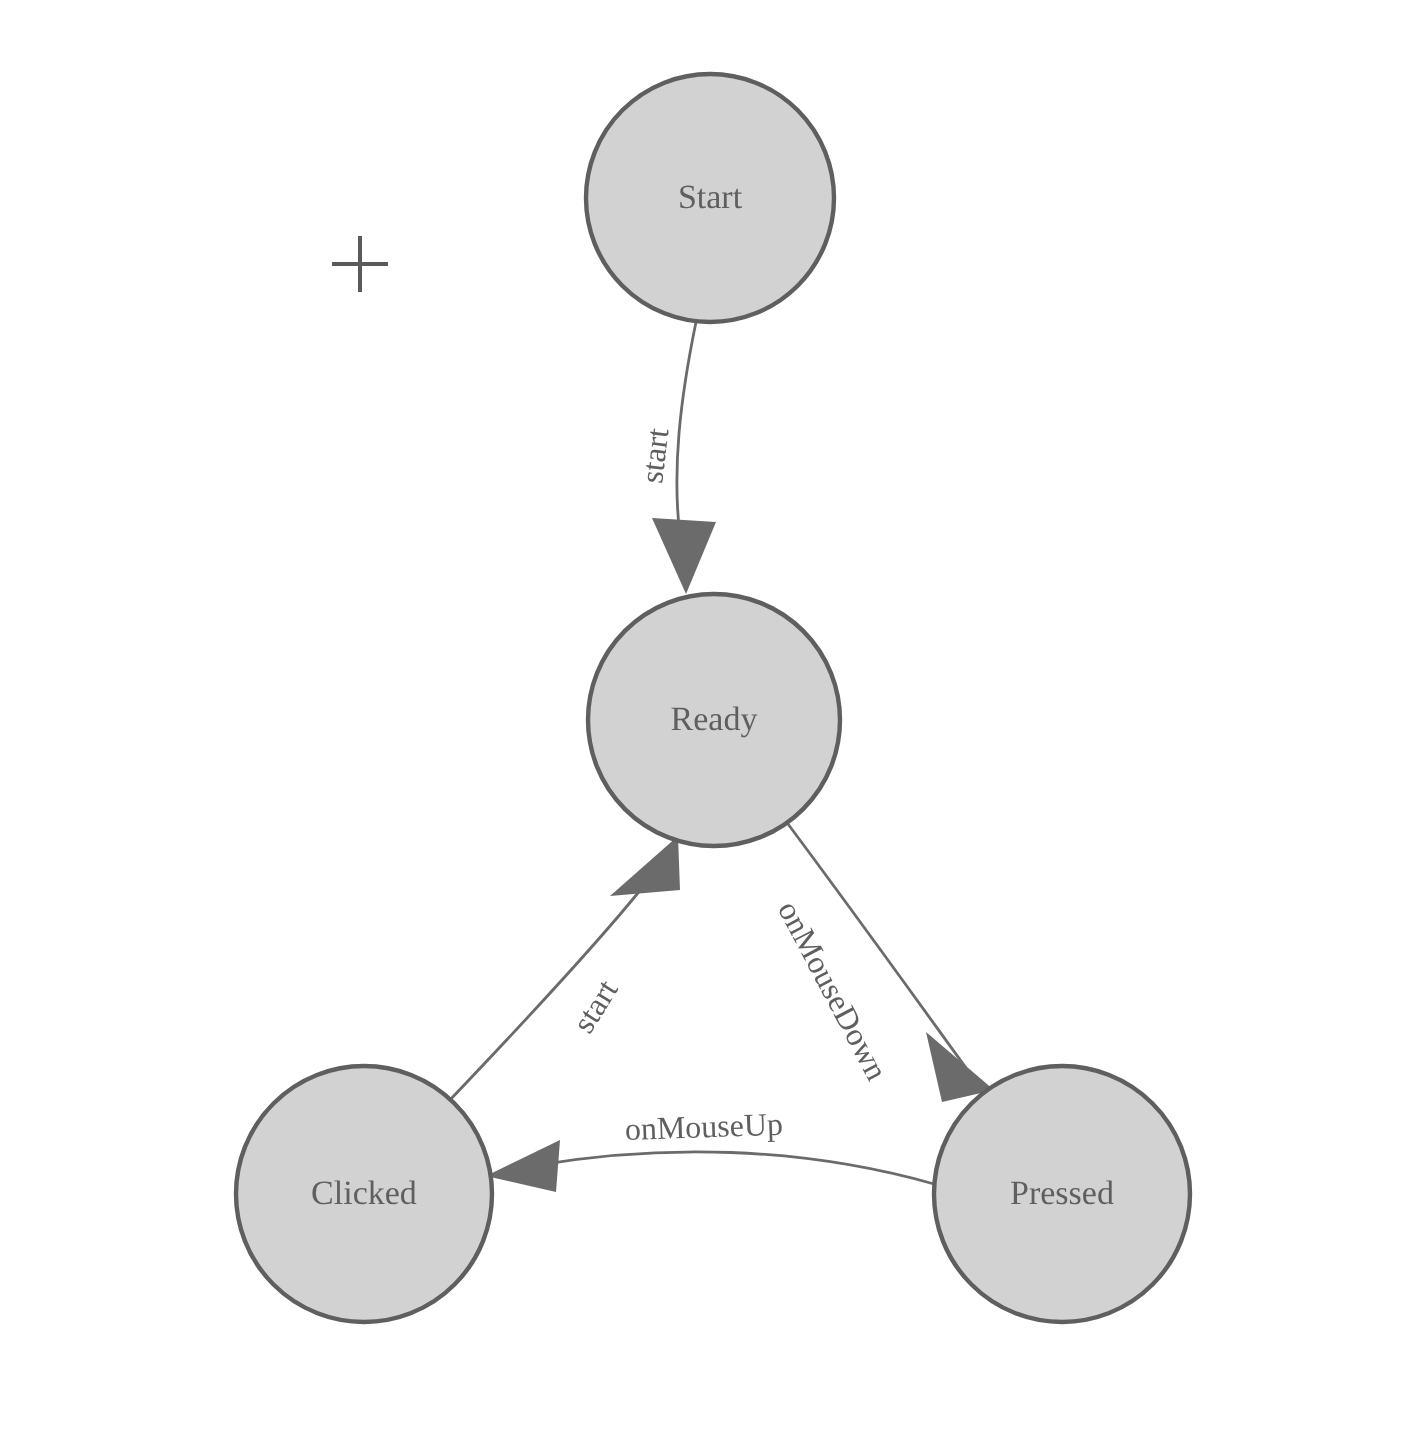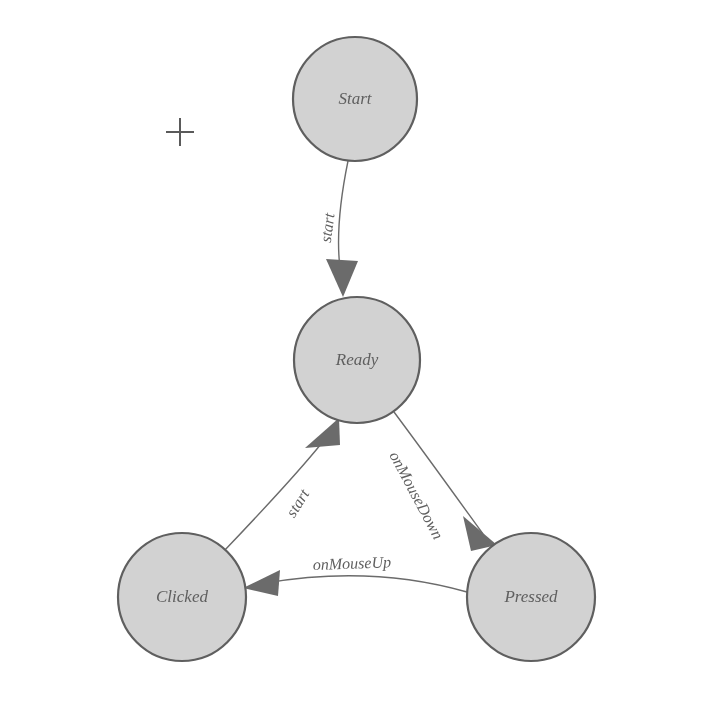--- a/index.html
+++ b/index.html
@@ -13,21 +13,20 @@
     height: 728px;
     font-family: "Liberation Serif", "DejaVu Serif", serif;
     overflow: hidden;
     position: relative;
   }
   #canvas-root {
     position: relative;
     width: 710px;
     height: 728px;
     background: #ffffff;
-    font-style: italic;
   }
   svg#diagram {
     display: block;
     width: 710px;
     height: 728px;
   }
   .node-circle {
     fill: #d2d2d2;
     stroke: #5f5f5f;
     stroke-width: 2.2;

